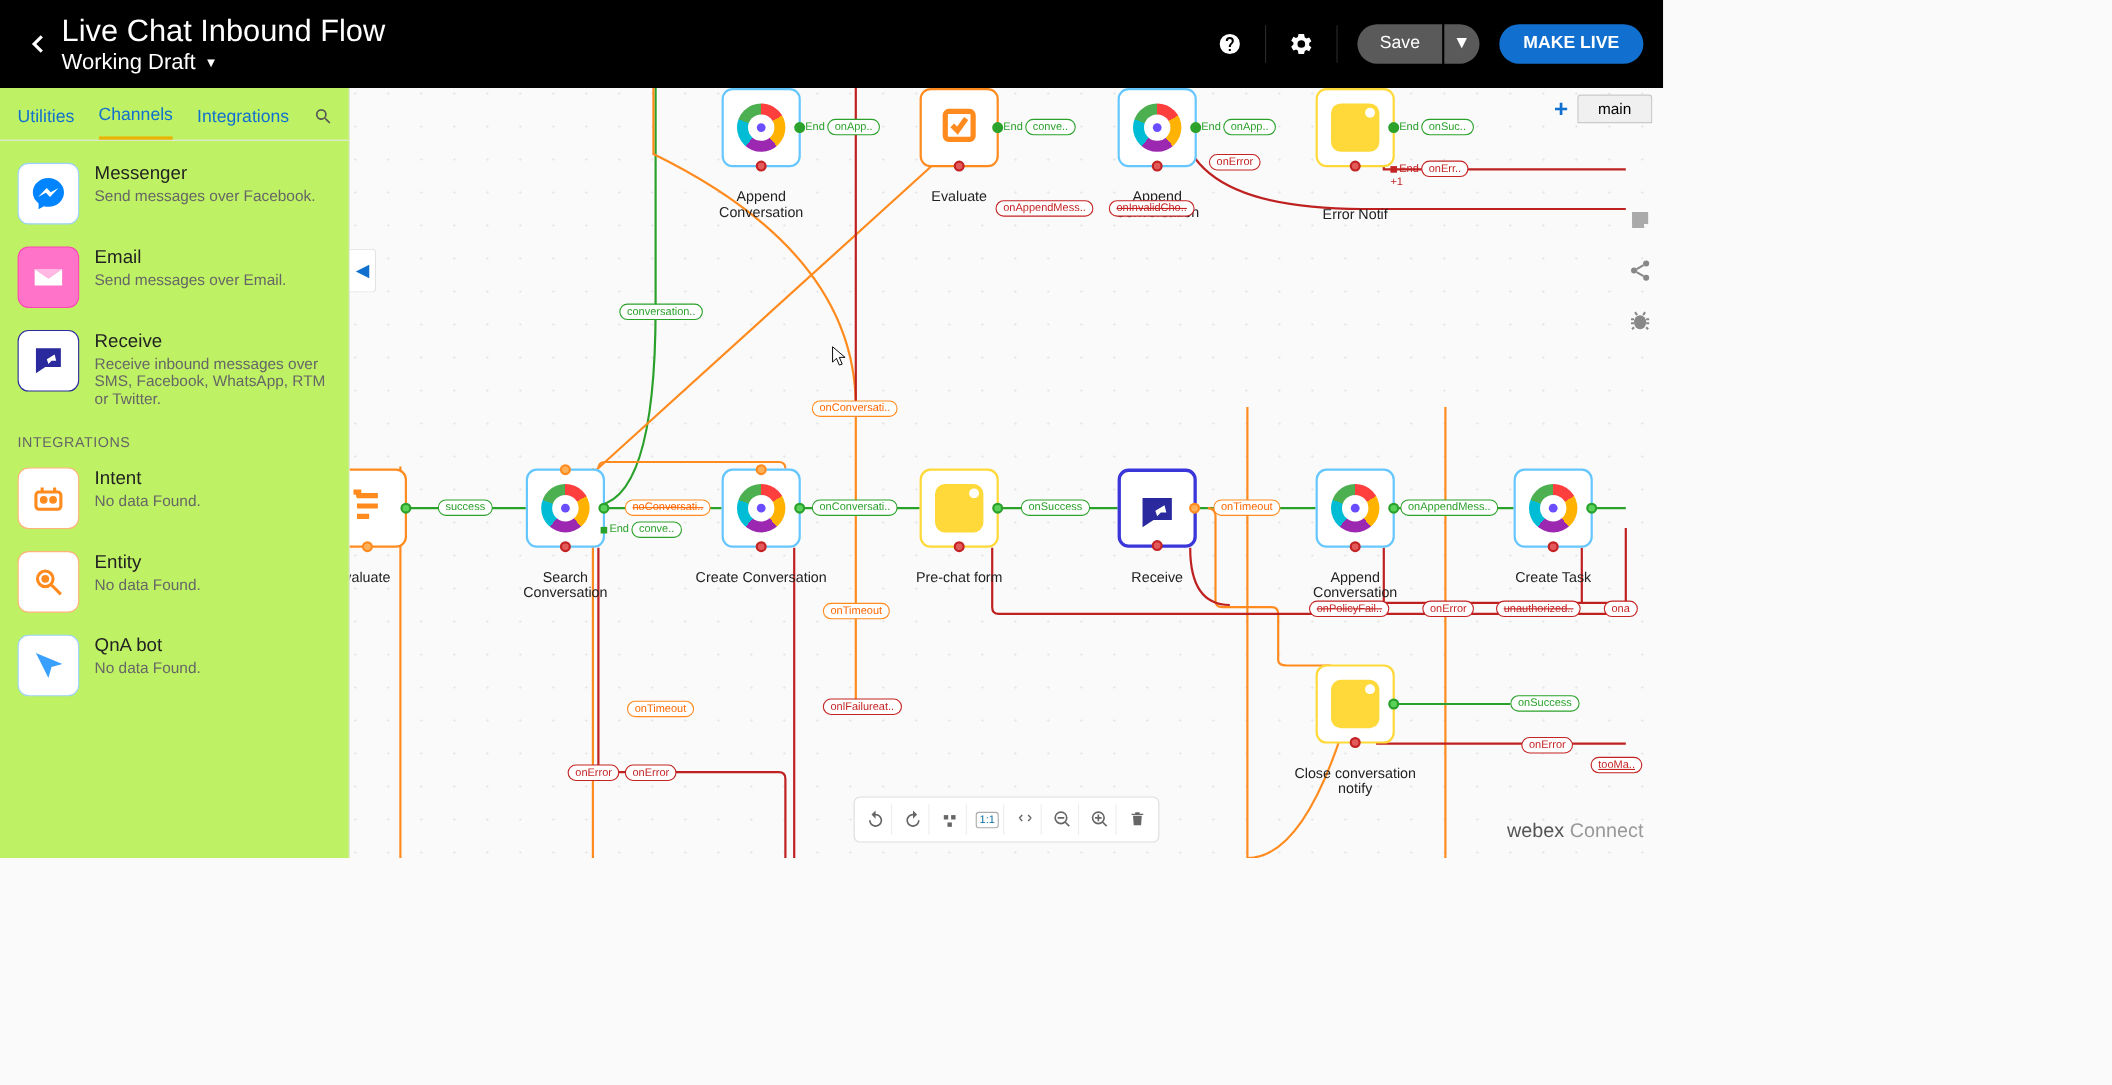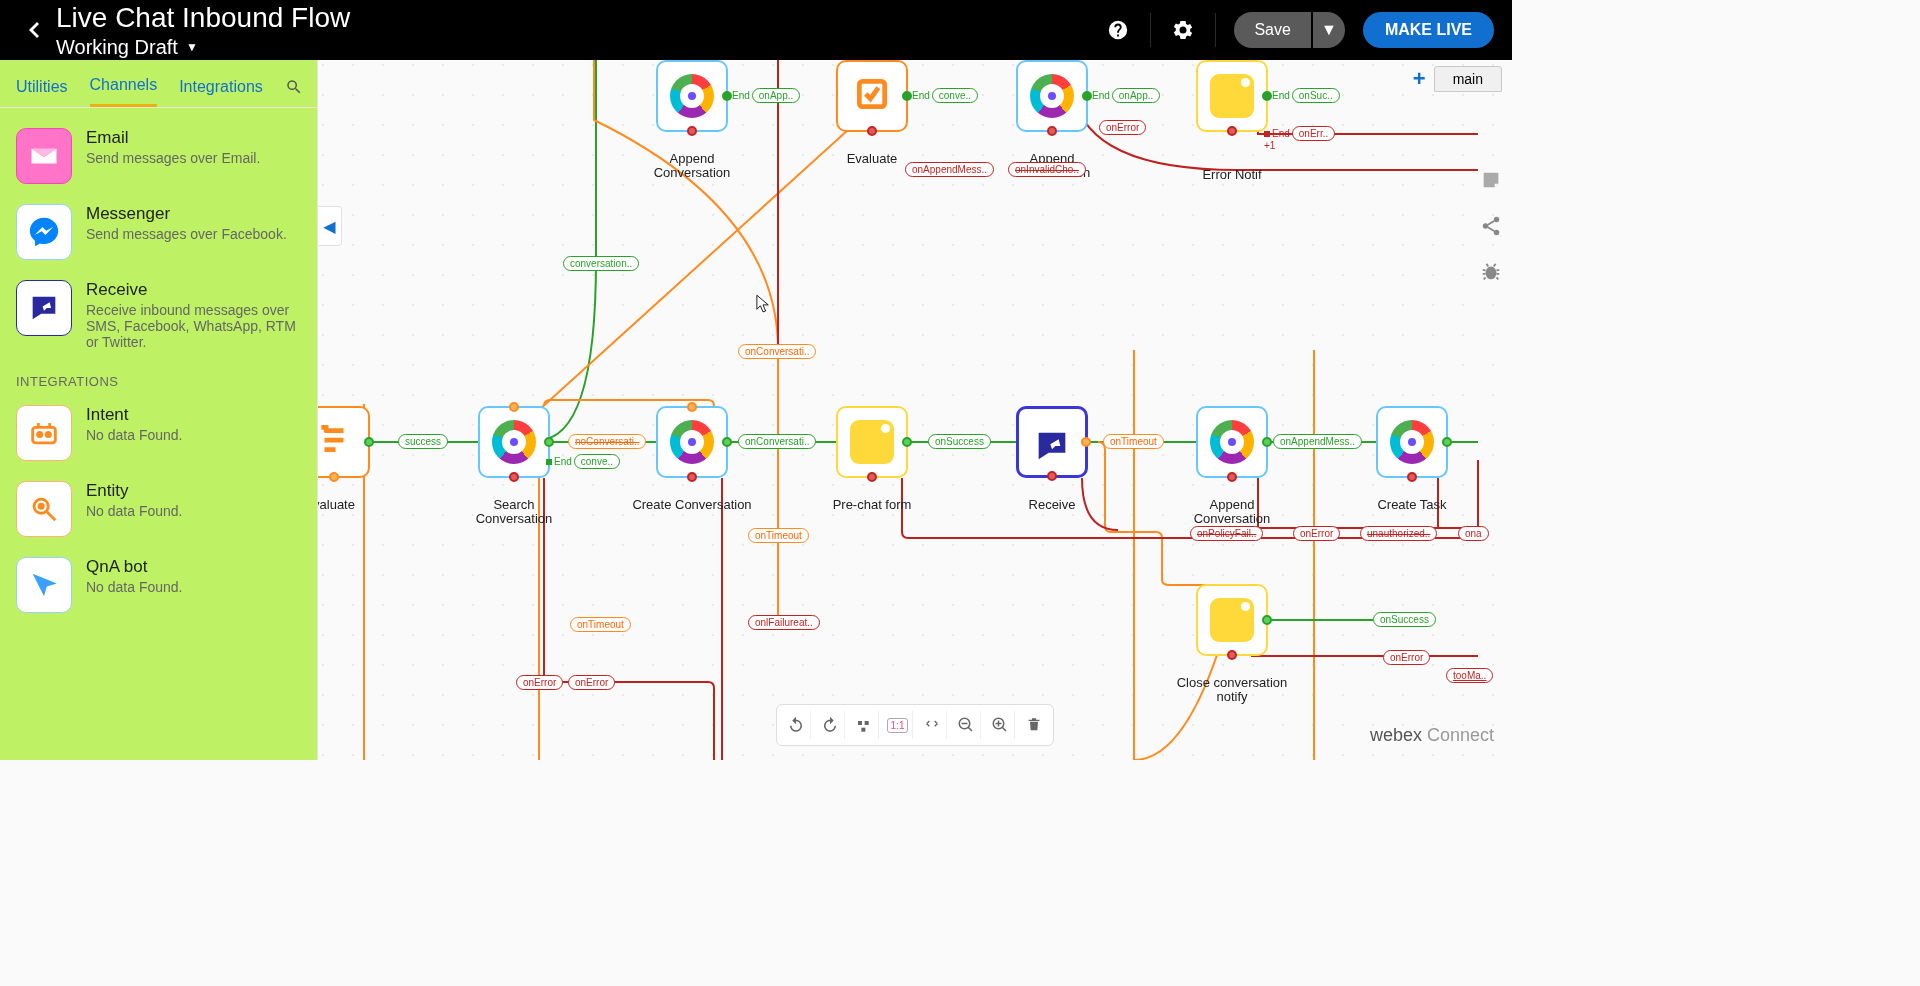--- a/index.html
+++ b/index.html
@@ -1,17 +1,17 @@
 <!DOCTYPE html>
 <html><head>
 <meta charset="utf-8">
 <style>
 * { margin: 0; padding: 0; box-sizing: border-box; font-family: -apple-system, BlinkMacSystemFont, "Segoe UI", Helvetica, Arial, sans-serif; }
 body { width: 1512px; height: 782px; overflow: hidden; background: #fafafa; position: relative; }
-.header { height: 60px; background: #000; color: #fff; display: flex; align-items: center; padding: 0 18px; }
+.header { height: 80px; background: #000; color: #fff; display: flex; align-items: center; padding: 0 18px; }
 .back-btn { width: 32px; height: 48px; display:flex; align-items:center; justify-content:center; cursor:pointer; margin-right:6px;}
 .back-btn svg{fill:#fff;}
 .title-block { flex:0 0 auto; }
 .title-main { font-size:28px; font-weight:400; }
 .title-sub { font-size:20px; display:flex; align-items:center; gap:8px; margin-top:2px;}
 .title-sub .chev{ font-size:12px; }
 .header-right{ margin-left:auto; display:flex; align-items:center; gap:18px;}
 .hdr-icon{ width:28px; height:28px; display:flex; align-items:center; justify-content:center; cursor:pointer;}
 .hdr-icon svg{fill:#fff;}
 .vdiv{ width:1px; height:34px; background:#2a2a2a;}
@@ -59,21 +59,21 @@
 .pill.green{ border:1px solid #2aa12a; color:#2aa12a;}
 .pill.orange{ border:1px solid #ff8b1f; color:#ff6600;}
 .pill.red{ border:1px solid #c42323; color:#c42323;}
 .endtag{ position:absolute; font-size:10px; color:#2aa12a; z-index:3; display:flex; align-items:center; gap:2px;}
 .endtag .sq{width:6px;height:6px;background:#2aa12a;}
 .endtag.red{color:#c42323;} .endtag.red .sq{background:#c42323;}
 .main-tab{ position:absolute; top:6px; right:10px; display:flex; align-items:center; gap:8px; z-index:4;}
 .main-tab .plus{ color:#1170cf; font-size:22px; font-weight:bold; cursor:pointer;}
 .main-tab .label{ border:1px solid #c9c9c9; background:#f0f0f0; padding:4px 18px; border-radius:3px 3px 0 0; font-size:14px;}
 .toolbox{ position:absolute; bottom:14px; left:50%; transform:translateX(-50%); background:#fff; border:1px solid #ddd; border-radius:6px; display:flex; padding:6px 4px; gap:4px; z-index:5;}
-.tool-btn{ width:30px; height:28px; display:flex; align-items:center; justify-content:center; cursor:pointer; color:#ec4899; border-right:1px solid #eee;}
+.tool-btn{ width:30px; height:28px; display:flex; align-items:center; justify-content:center; cursor:pointer; color:#0369a1; border-right:1px solid #eee;}
 .tool-btn:last-child{border-right:none;}
 .tool-txt{ font-size:10px; border:1px solid #aaa; border-radius:3px; padding:1px 3px;}
 .right-rail{ position:absolute; right:0; top:108px; width:42px; display:flex; flex-direction:column; gap:22px; align-items:center; z-index:5;}
 .right-rail .ric{ width:24px; height:24px; display:flex; align-items:center; justify-content:center; cursor:pointer; color:#888;}
 .brand{ position:absolute; right:18px; bottom:14px; font-size:18px; color:#999; z-index:4;}
 .brand b{ color:#555; font-weight:500;}
 .cursor{ position:absolute; width:14px; height:20px; z-index:10;}
 .hub-icon{ width:44px; height:44px; border-radius:50%; background: conic-gradient(#ff3e3e 0 60deg,#ffb300 60deg 140deg,#9c27b0 140deg 220deg,#00bcd4 220deg 290deg,#4caf50 290deg 360deg); position:relative;}
 .hub-icon::after{content:""; position:absolute; inset:10px; background:#fff; border-radius:50%;}
 .hub-icon::before{content:""; position:absolute; width:8px;height:8px;border-radius:50%;background:#6a4dff; left:18px; top:18px; z-index:1;}
@@ -127,40 +127,40 @@
       <div class="tab active">Channels</div>
       <div class="tab">Integrations</div>
       <div class="search-icon">
         <svg viewBox="0 0 24 24" width="18" height="18" fill="#555">
             <path d="M15.5 14h-.79l-.28-.27a6.5 6.5 0 10-.7.7l.27.28v.79l5 4.99L20.49 19l-4.99-5zm-6 0A4.5 4.5 0 1114 9.5 4.5 4.5 0 019.5 14z"></path>
           </svg>
       </div>
     </div>
     <div class="side-list">
       <div class="side-item">
+        <div class="side-icon msgr">
+          <svg viewBox="0 0 24 24" width="34" height="34" fill="#0084ff">
+              <path d="M12 2C6.5 2 2 6.1 2 11.2c0 2.9 1.4 5.4 3.7 7.1V22l3.4-1.9c.9.3 1.9.4 2.9.4 5.5 0 10-4.1 10-9.2S17.5 2 12 2zm1 12.2l-2.6-2.7-5 2.7 5.5-5.8 2.6 2.7 5-2.7-5.5 5.8z"></path>
+            </svg>
+        </div>
+        <div class="side-text">
+            <div class="t">Messenger</div>
+            <div class="d">Send messages over Facebook.</div>
+          </div>
+      </div>
+      <div class="side-item">
         <div class="side-icon pink">
           <svg viewBox="0 0 24 24" width="30" height="30" fill="#fff">
               <path d="M2 6l10 7 10-7v12H2z"></path>
               <path d="M2 6h20l-10 7z" fill="#ffb8e4"></path>
             </svg>
         </div>
         <div class="side-text">
             <div class="t">Email</div>
             <div class="d">Send messages over Email.</div>
-          </div>
-      </div>
-      <div class="side-item">
-        <div class="side-icon msgr">
-          <svg viewBox="0 0 24 24" width="34" height="34" fill="#0084ff">
-              <path d="M12 2C6.5 2 2 6.1 2 11.2c0 2.9 1.4 5.4 3.7 7.1V22l3.4-1.9c.9.3 1.9.4 2.9.4 5.5 0 10-4.1 10-9.2S17.5 2 12 2zm1 12.2l-2.6-2.7-5 2.7 5.5-5.8 2.6 2.7 5-2.7-5.5 5.8z"></path>
-            </svg>
-        </div>
-        <div class="side-text">
-            <div class="t">Messenger</div>
-            <div class="d">Send messages over Facebook.</div>
           </div>
       </div>
       <div class="side-item">
         <div class="side-icon recv">
           <svg viewBox="0 0 24 24" width="34" height="34" fill="#2a2a9e">
               <path d="M4 4h16v12H10l-6 4V4z"></path>
               <path d="M16 8l-5 3 1 3 2-2h3z" fill="#fff"></path>
             </svg>
         </div>
         <div class="side-text">

